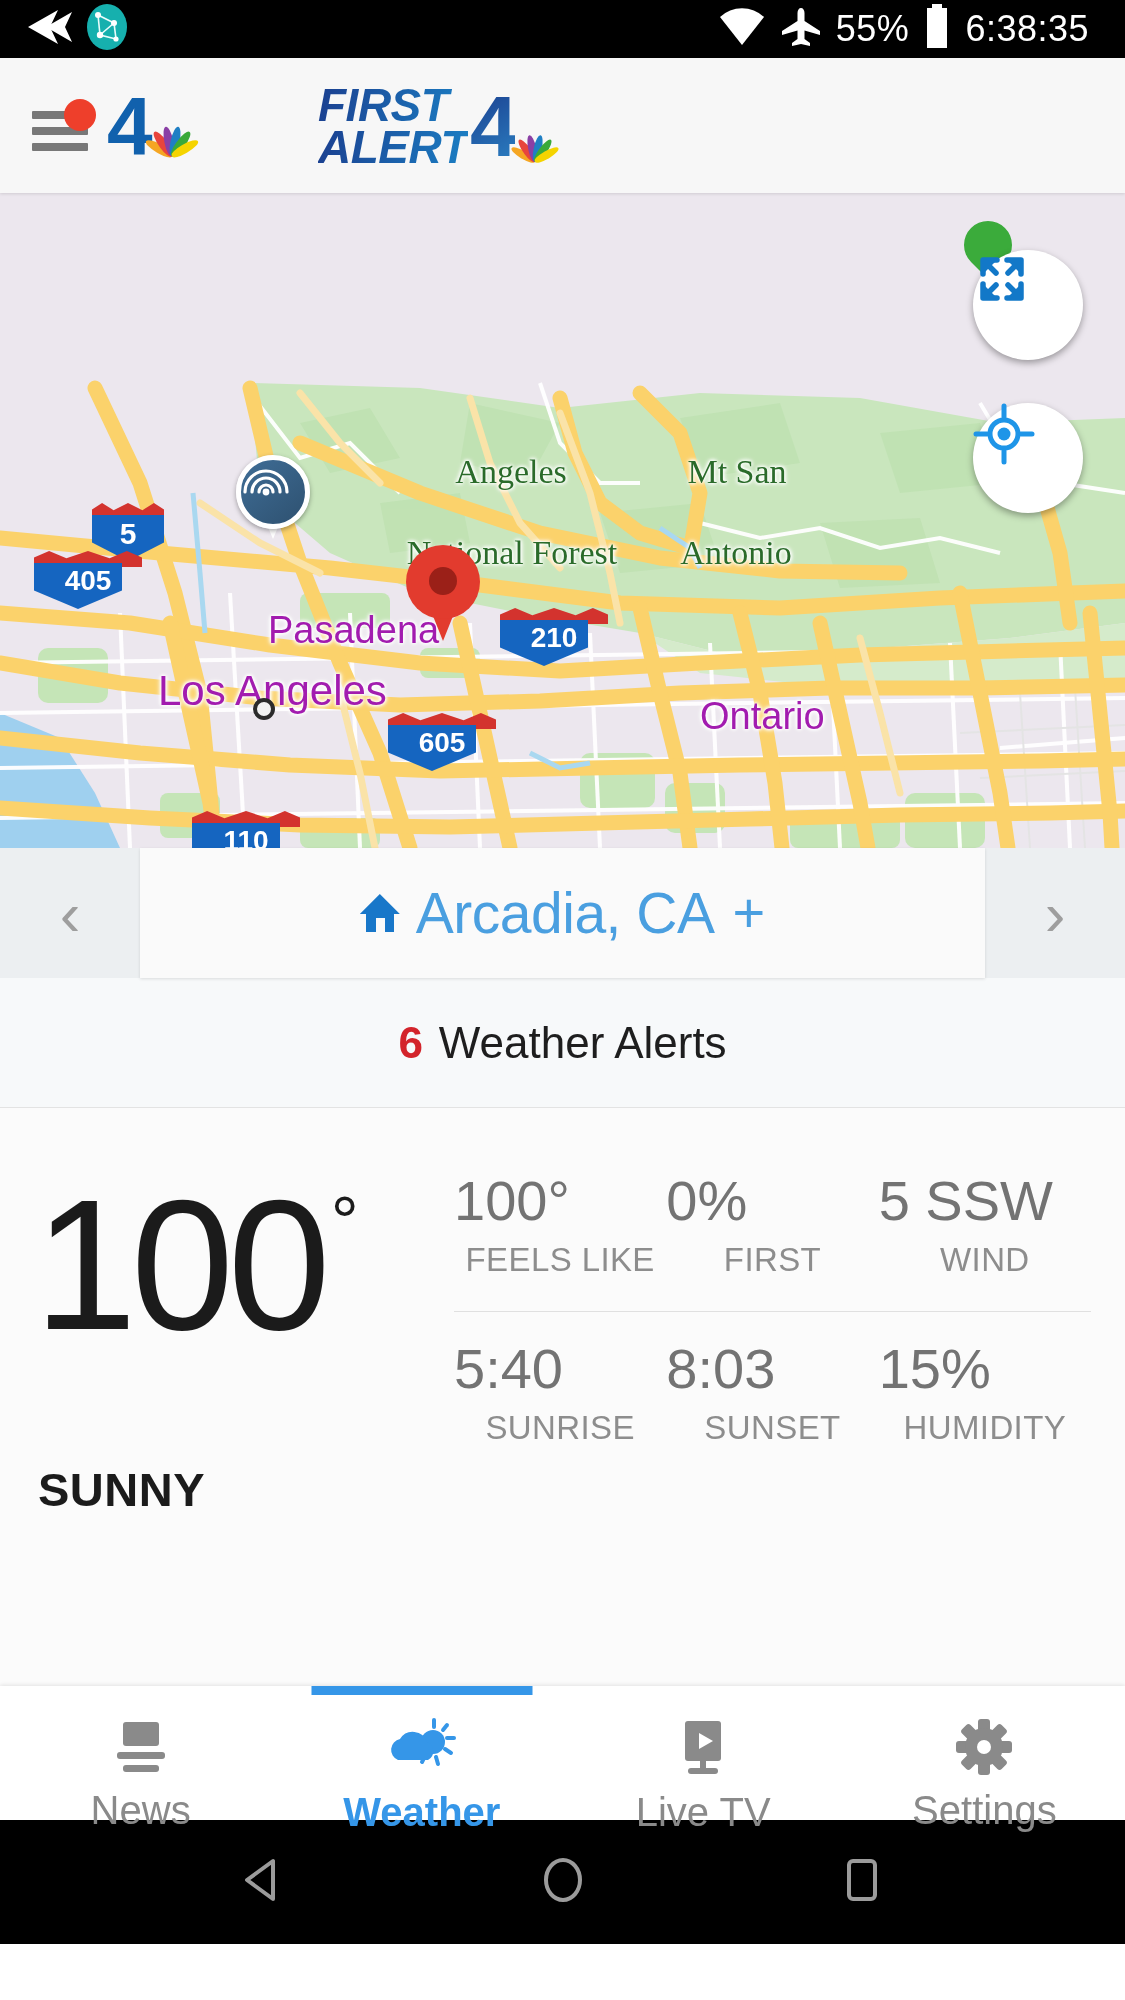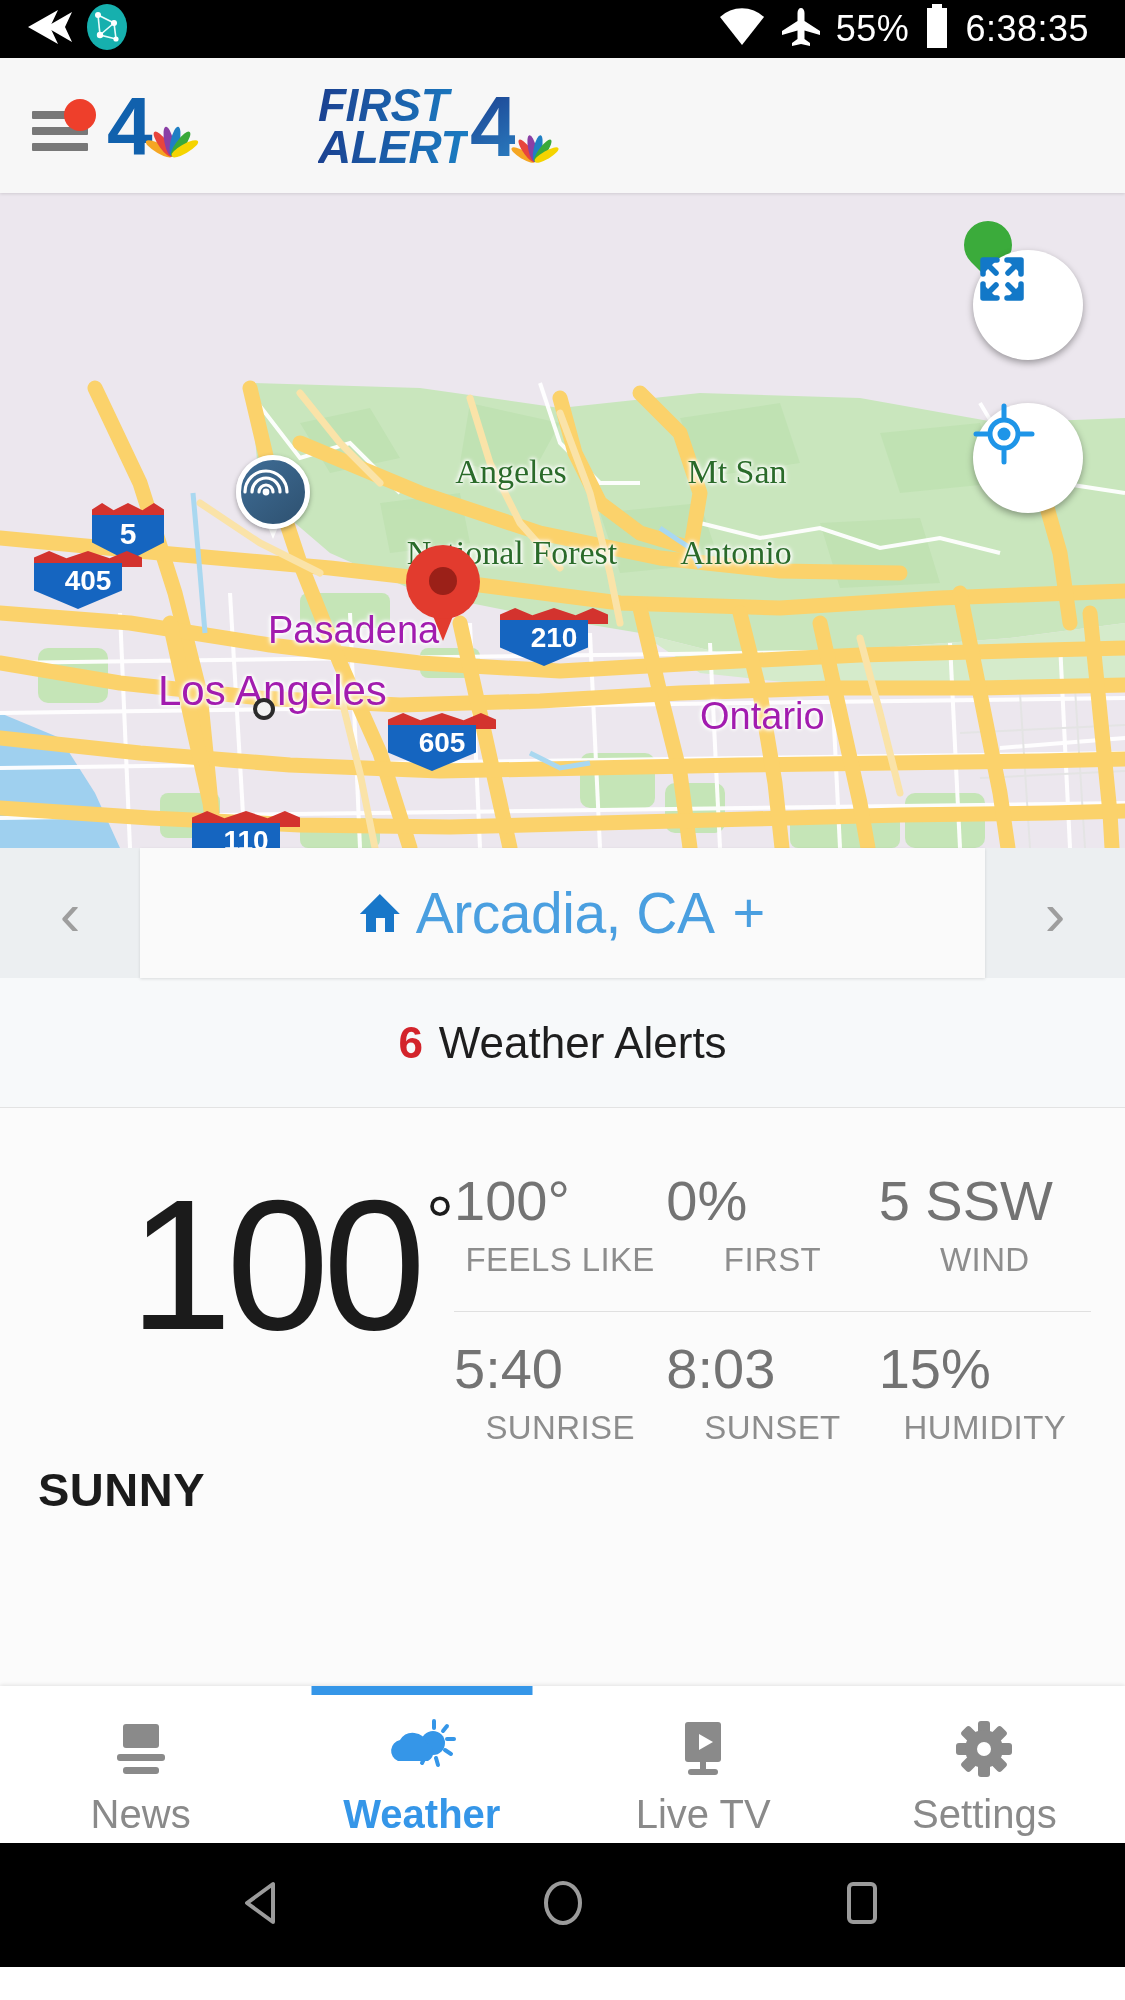--- a/index.html
+++ b/index.html
@@ -141,40 +141,40 @@
   .alerts { height:130px; background:#f7f9fa; display:flex;
     align-items:center; justify-content:center; gap:16px;
     border-bottom:1px solid #e3e3e3; }
   .alert-count { color:#d3242b; font-size:44px; font-weight:700; }
   .alert-label { color:#1e1e1e; font-size:44px; font-weight:400; }
 
   
   .current { background:#fbfbfb; height:578px; position:relative;
     display:flex; padding:64px 34px 0 34px; }
   .cur-left { width:420px; flex:none; position:relative; }
-  .big-temp { display:flex; align-items:flex-start; margin-top:14px;justify-content:flex-end; }
+  .big-temp { display:flex; align-items:flex-start; margin-top:14px; }
   .big-temp .num { font-size:185px; line-height:0.86; font-weight:400;
     color:#1b1b1b; letter-spacing:-6px; }
   .big-temp .deg { font-size:70px; line-height:1.05; font-weight:400;
     color:#1b1b1b; margin-left:6px; }
   .cond-text { position:absolute; top:290px; left:4px; font-size:47px;
     font-weight:700; color:#1b1b1b; letter-spacing:0.5px; }
 
   .cur-right { flex:1; display:flex; flex-direction:column; }
   .metric-row { display:flex; }
   .metric { flex:1; display:flex; flex-direction:column; }
   .metric .val { font-size:56px; color:#737373; font-weight:400;
     line-height:1.05; white-space:nowrap; }
   .metric .lab { font-size:33px; color:#8d8d8d; line-height:1.15;
     margin-top:10px; letter-spacing:0.4px;text-align:center; }
   .divider { height:1px; background:#e0e0e0; margin:32px 0 28px 0; }
   .row2 { margin-top:0; }
 
   
-  .tabbar { height:157px; background:#fff; display:flex;
+  .tabbar { height:134px; background:#fff; display:flex;
     box-shadow:0 -1px 4px rgba(0,0,0,0.10); position:relative; z-index:5; }
   .tab { flex:1; display:flex; flex-direction:column; align-items:center;
     justify-content:flex-start; padding-top:32px; position:relative; }
   .tab .indicator { position:absolute; top:0; left:50%;
     transform:translateX(-50%); width:221px; height:9px; background:#3596e8; }
   .tab .ic { height:62px; display:flex; align-items:center;
     justify-content:center; }
   .tab .tlabel { font-size:40px; color:#8a8a8a; margin-top:12px; }
   .tab.active .tlabel { color:#3596e8; font-weight:700; }
 

